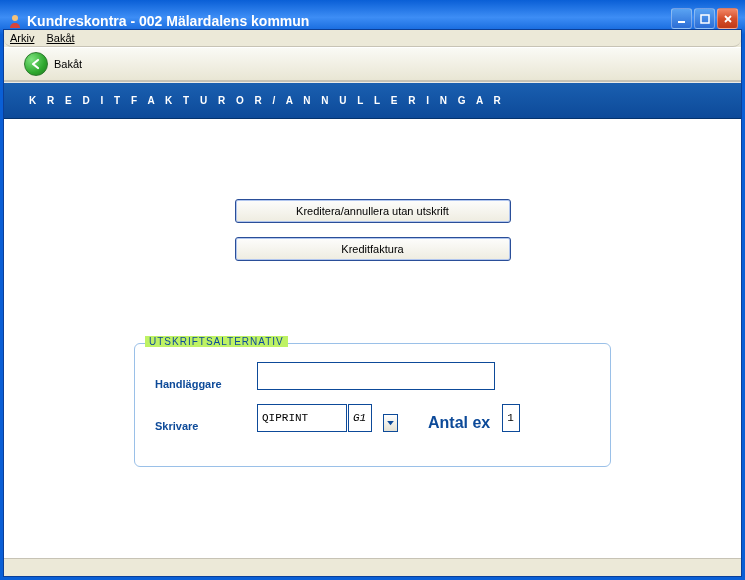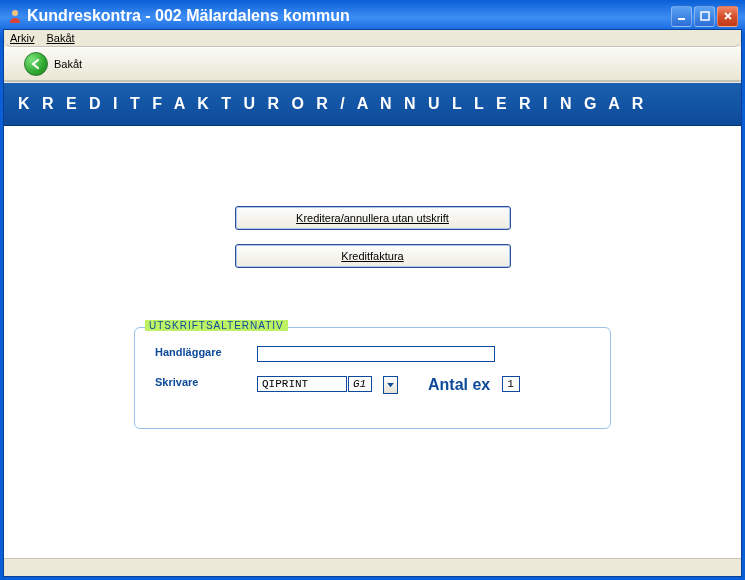--- a/index.html
+++ b/index.html
@@ -15,25 +15,25 @@
     width: 745px;
     height: 580px;
     background: linear-gradient(to bottom, #0a5fd6 0%, #3d8df5 3%, #0a5fd6 6%, #0a5fd6 100%);
     padding: 3px;
     display: flex;
     flex-direction: column;
   }
   .titlebar {
     height: 26px;
     display: flex;
-    align-items: center;
+    align-items: flex-end;
     padding: 0 4px;
     color: white;
     font-weight: bold;
-    font-size: 16px;
+    font-size: 14px;
   }
   .title-icon {
     width: 16px;
     height: 16px;
     margin-right: 4px;
   }
   .title-text { flex: 1; }
   .win-buttons { display: flex; gap: 2px; }
   .win-btn {
     width: 21px;
@@ -97,38 +97,37 @@
   .toolbar-label { font-size: 11px; }
   .toolbar-border {
     height: 2px;
     background: linear-gradient(to bottom, #b0ad9c, #fff);
   }
   .page-header {
     background: linear-gradient(to bottom, #1a5fb0, #0d4a99);
     color: white;
     font-weight: bold;
     letter-spacing: 4px;
-    font-size: 16px;
-    padding: 12px 14px;
+    font-size: 10px;
+    padding: 12px 25px;
     border-bottom: 1px solid #05336d;
   }
   .content {
     flex: 1;
     background: white;
     padding: 50px 30px 30px;
     position: relative;
   }
   .button-stack {
     display: flex;
     flex-direction: column;
     align-items: center;
     gap: 14px;
     margin-top: 30px;
-    margin-bottom: 59px;
-    text-decoration: underline;
+    margin-bottom: 82px;
   }
   .action-btn {
     width: 276px;
     height: 24px;
     background: linear-gradient(to bottom, #fdfdfc, #eeece0);
     border: 1px solid #2a4e98;
     border-radius: 3px;
     font-size: 11px;
     cursor: pointer;
     display: flex;
@@ -148,34 +147,34 @@
     top: -8px;
     left: 10px;
     background: #bef264;
     padding: 0 4px;
     color: #0d4a99;
     letter-spacing: 1px;
     font-size: 10px;
   }
   .form-row {
     display: flex;
-    align-items: flex-start;
+    align-items: flex-end;
     gap: 12px;
     margin-bottom: 14px;
   }
   .form-row:last-child { margin-bottom: 12px; }
   .form-label {
     color: #0d4a99;
     font-weight: bold;
     font-size: 11px;
     width: 90px;
   }
   .text-input {
     border: 1px solid #0d4a99;
-    height: 16px;
+    height: 28px;
     padding: 1px 4px;
     font-family: "Courier New", monospace;
     font-size: 11px;
     background: white;
   }
   .input-handlaggare { width: 238px; }
   .input-skrivare { width: 90px; }
   .input-g1 { width: 24px; }
   .input-antal { width: 18px; text-align: left; }
   .dropdown-btn {

